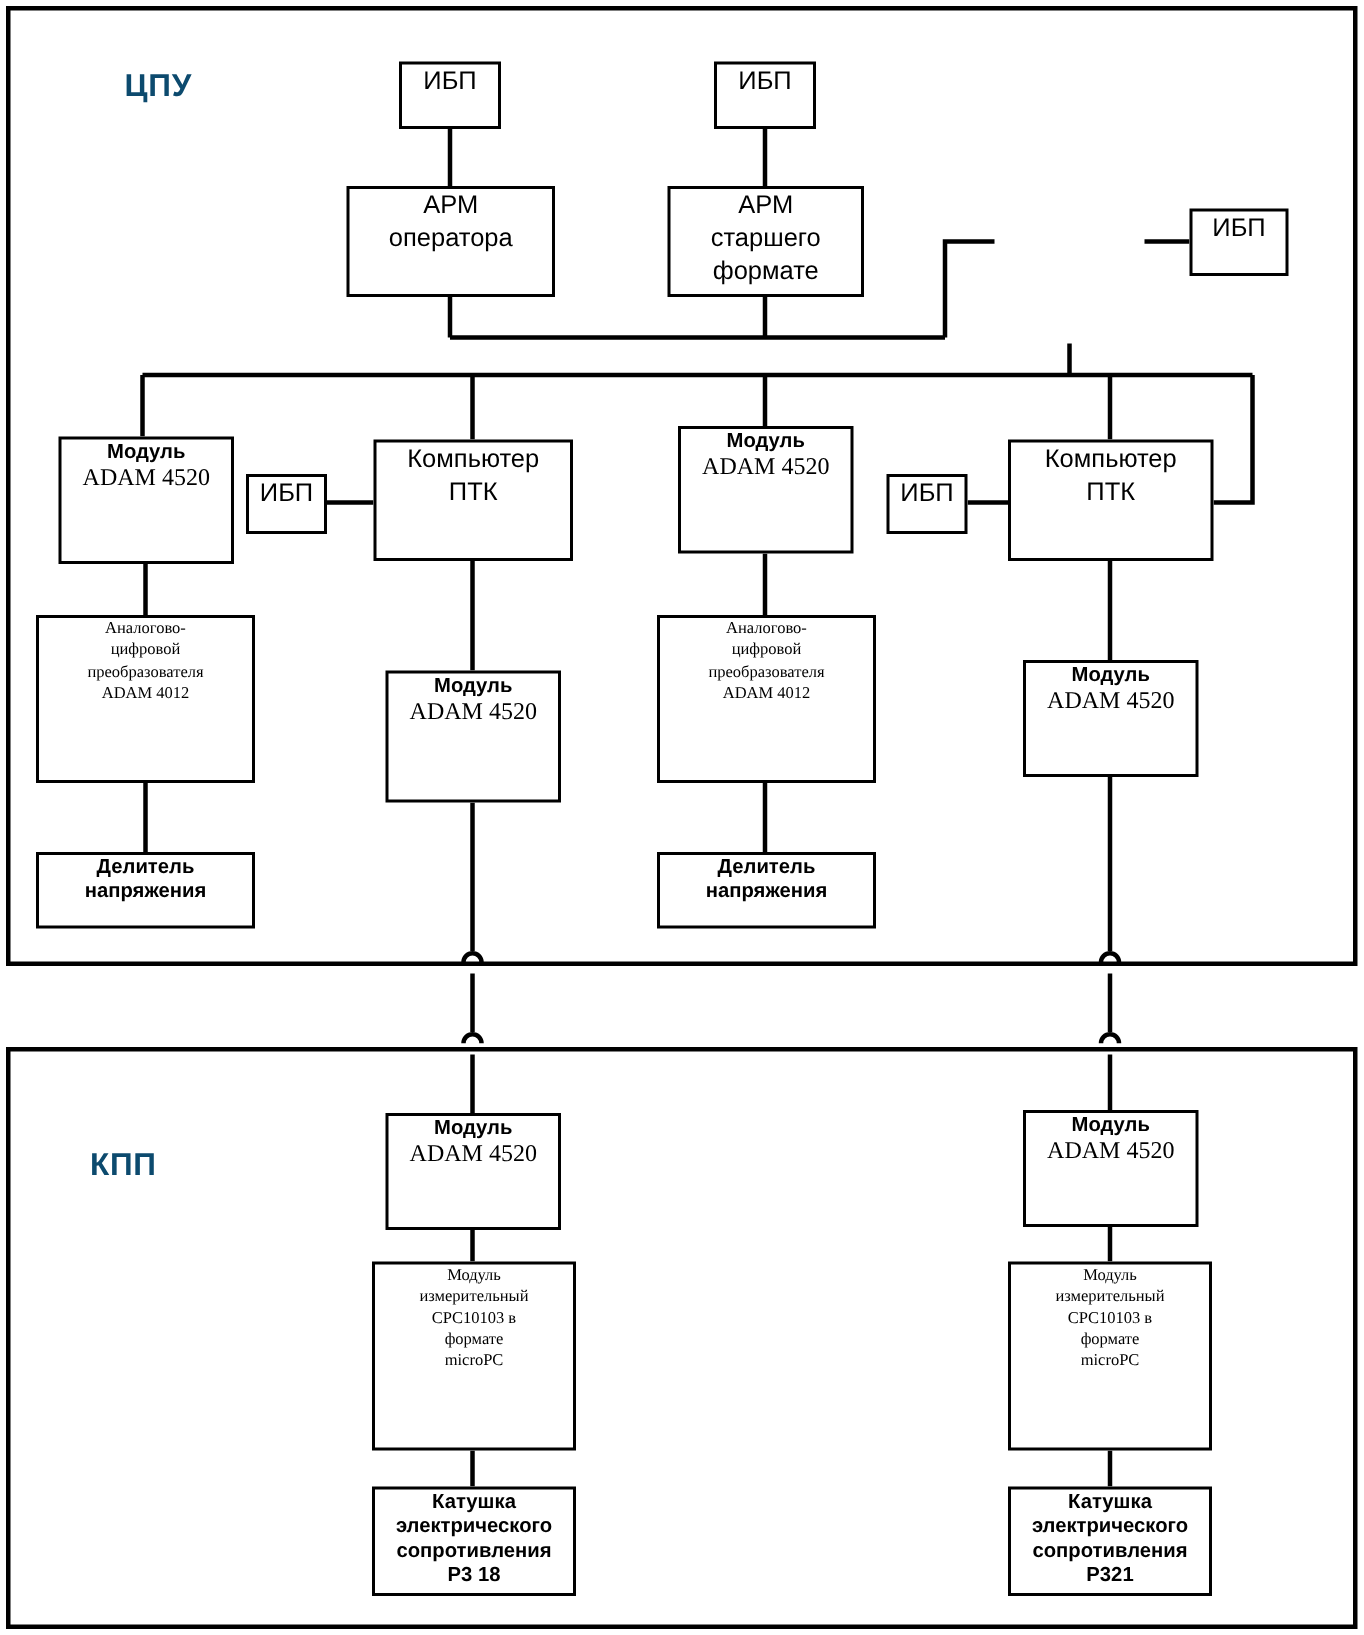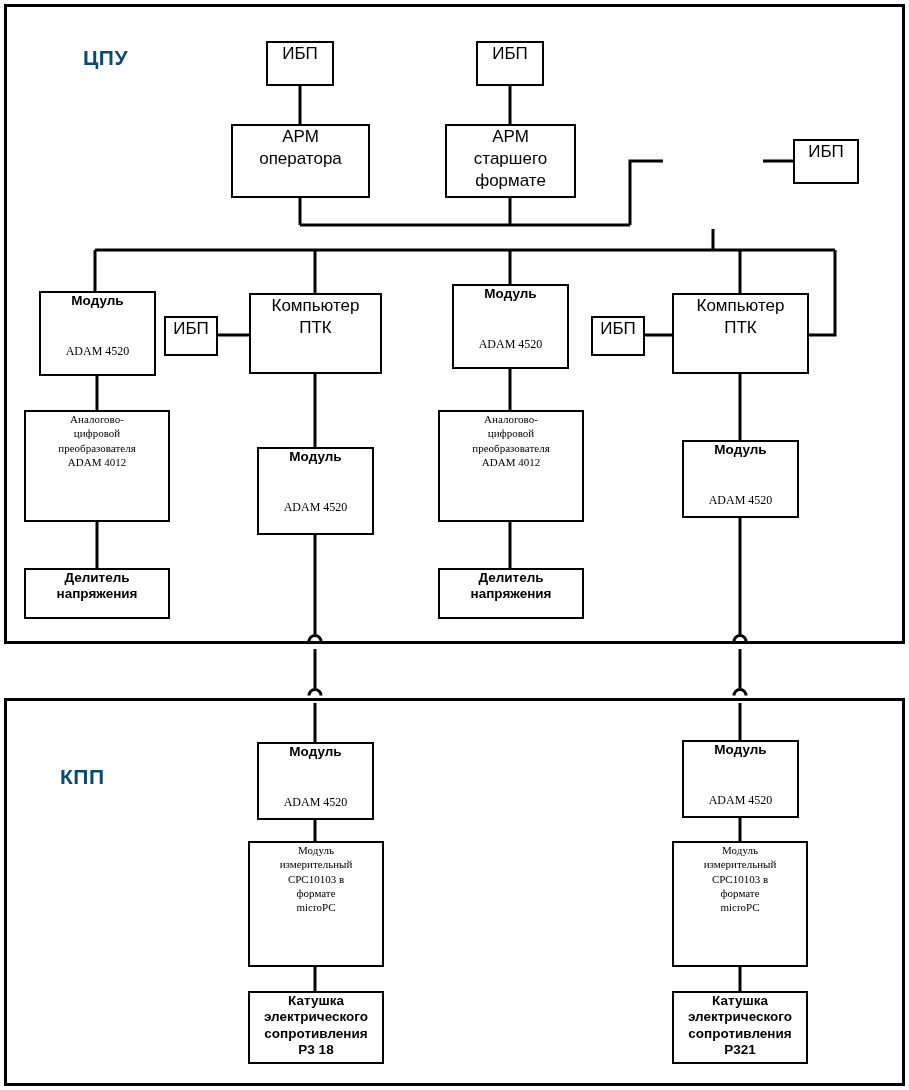--- a/index.html
+++ b/index.html
@@ -55,24 +55,23 @@
     font-family: "Liberation Sans", sans-serif;
     font-weight: bold;
     font-size: 13.5px;
     line-height: 1.22;
     white-space: nowrap;
   }
   
   .ln-serif {
     font-family: "Liberation Serif", serif;
     font-weight: normal;
-    font-size: 12px;
+    font-size: 16px;
     line-height: 1.22;
     white-space: nowrap;
-    margin-top: 35px;
   }
   
   .ln-big {
     font-family: "Liberation Sans", sans-serif;
     font-weight: normal;
     font-size: 17px;
     line-height: 1.3;
     white-space: nowrap;
   }
   .ln-serif-blk {

